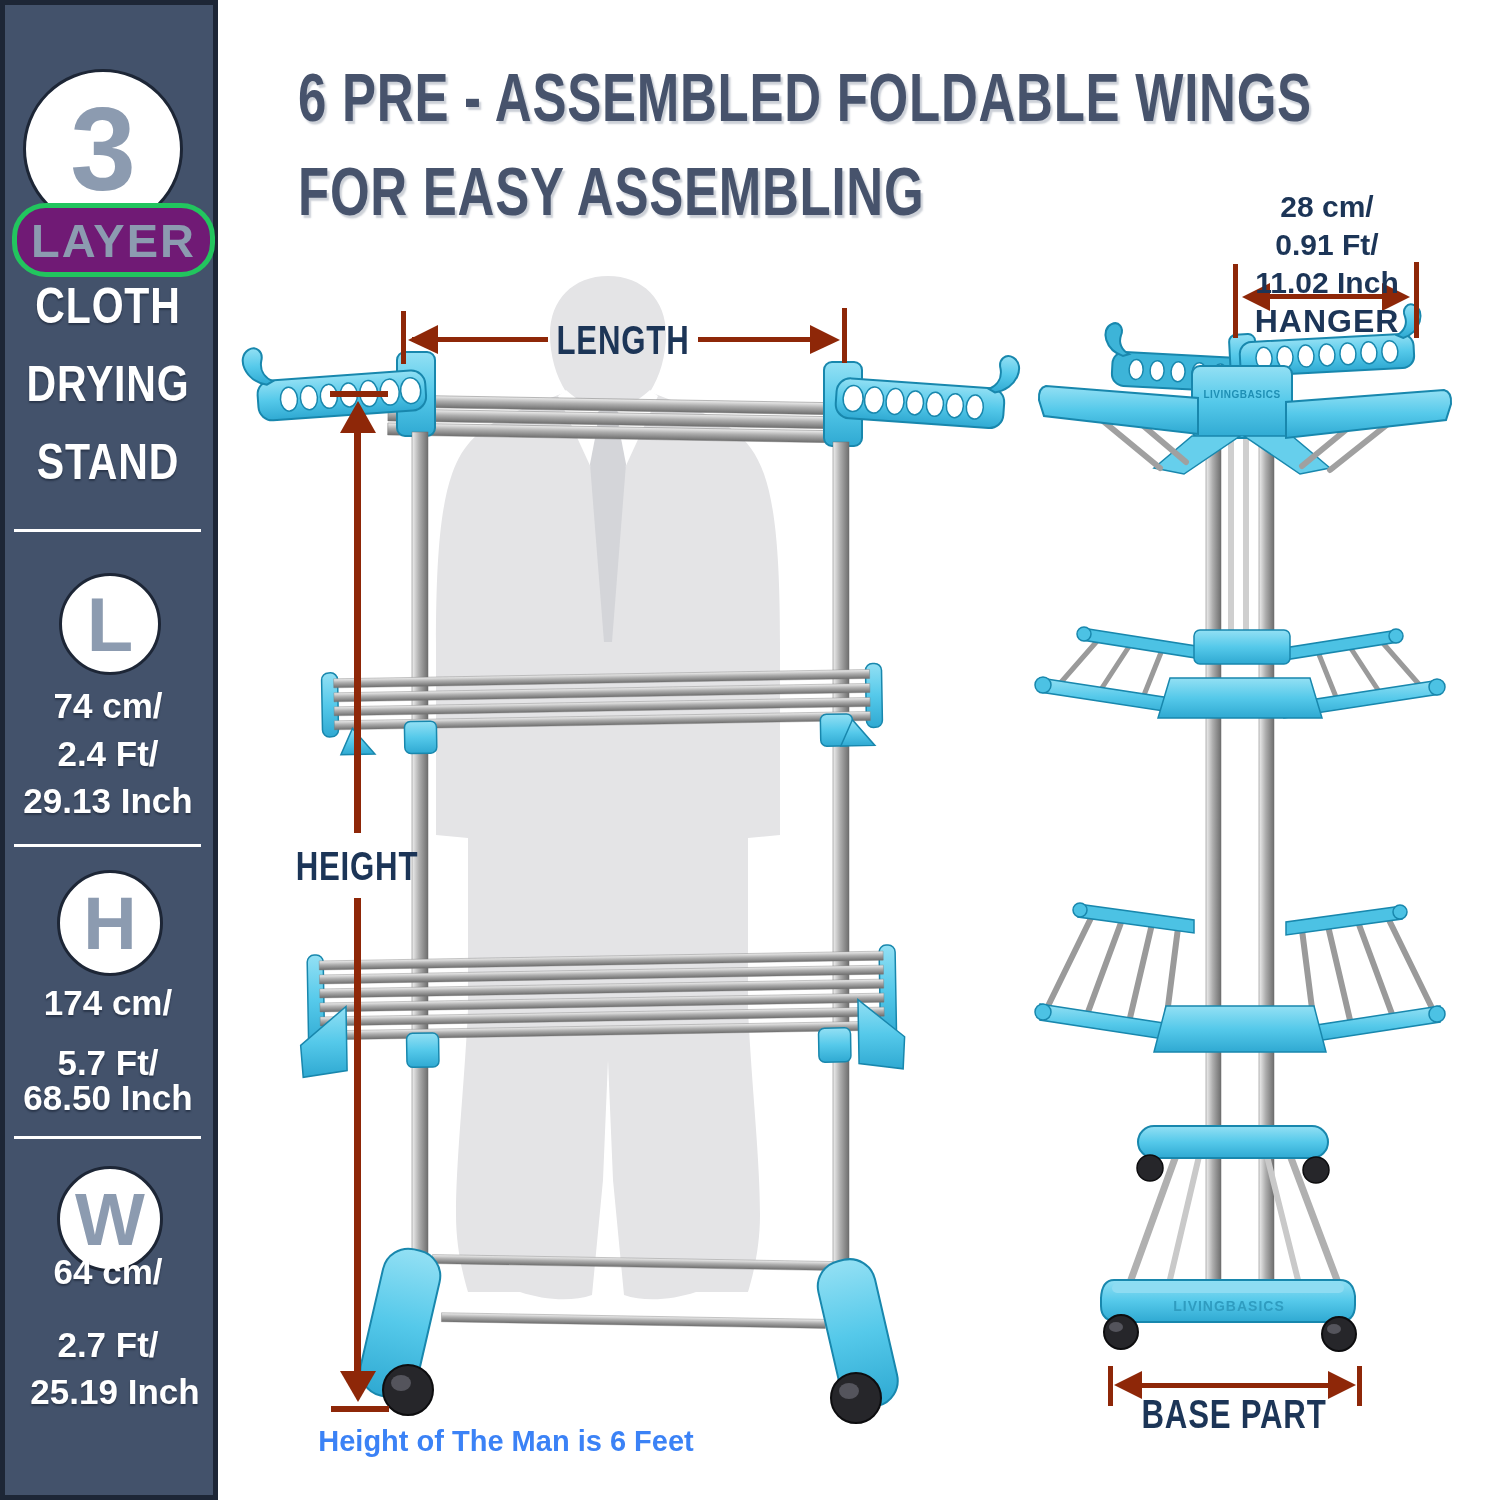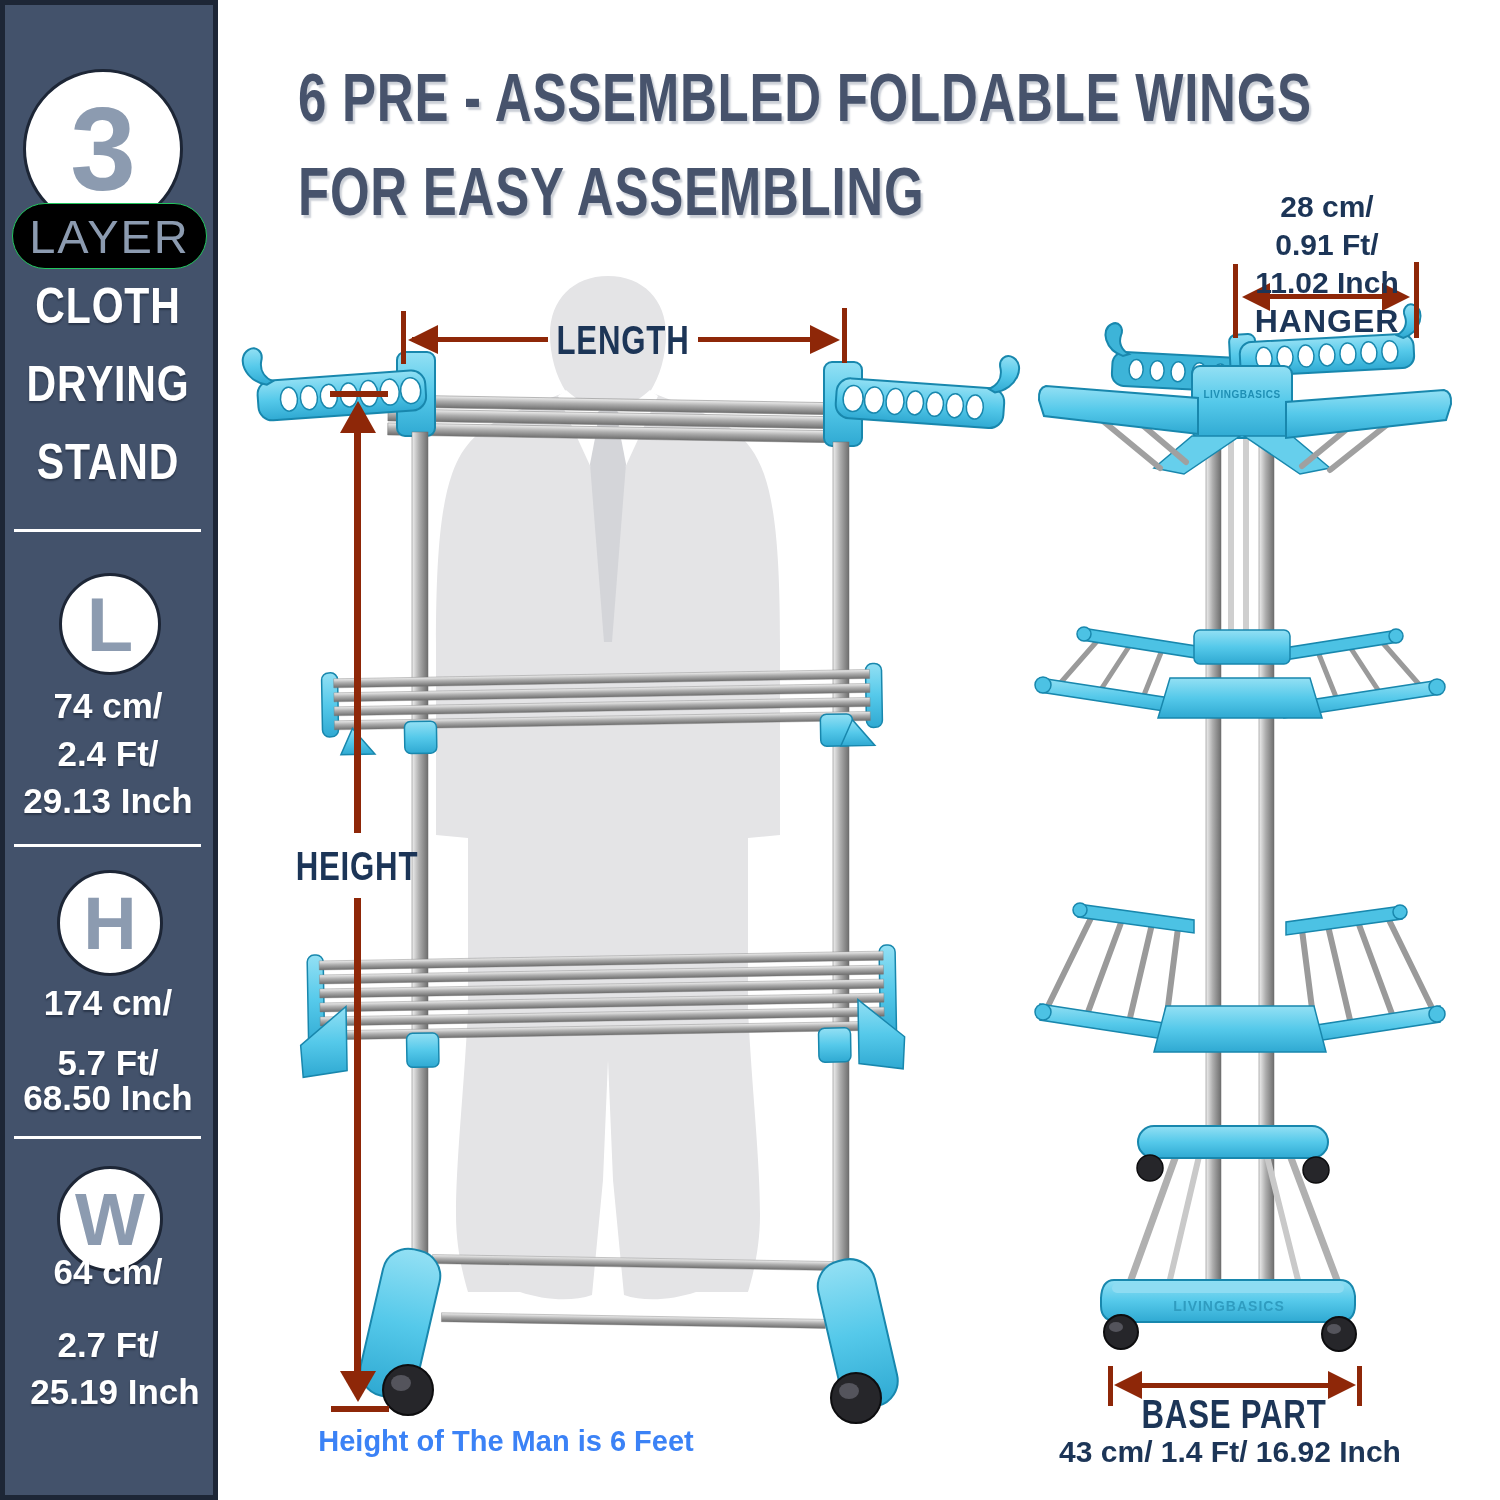--- a/index.html
+++ b/index.html
@@ -3,22 +3,22 @@
 <meta charset="utf-8">
 <style>
   html,body{margin:0;padding:0;background:#ffffff;}
   .page{position:relative;width:1500px;height:1500px;background:#ffffff;overflow:hidden;
         font-family:"Liberation Sans",sans-serif;}
   
   .sidebar{position:absolute;left:0;top:0;width:218px;height:1500px;background:#43526b;
            border:5px solid #1d2636;box-sizing:border-box;}
   .circle{position:absolute;background:#ffffff;border:3px solid #1d2636;border-radius:50%;
           display:flex;align-items:center;justify-content:center;color:#8c9bb0;font-weight:bold;}
-  .pill{position:absolute;background:#000000;border:1px solid #22c55e;border-radius:34px;
-        display:flex;align-items:center;justify-content:center;color:#8c9bb0;font-weight:normal;}
+  .pill{position:absolute;background:#701a75;border:5px solid #22c55e;border-radius:34px;
+        display:flex;align-items:center;justify-content:center;color:#8c9bb0;font-weight:bold;}
   .side-line{position:absolute;background:#ffffff;height:3px;}
   .ctr{position:absolute;white-space:nowrap;transform:translate(-50%,-50%);}
   .ctr.cond{transform:translate(-50%,-50%) scaleX(0.82);}
   .white-b{color:#ffffff;font-weight:bold;text-shadow:0 2px 2px rgba(10,20,35,.45);}
   .prod{font-size:50px;letter-spacing:1px;}
   .spec{font-size:35px;}
   
   .title-line{position:absolute;color:#47536c;font-weight:bold;font-size:68px;
               transform:scaleX(0.75);transform-origin:left top;white-space:nowrap;
               text-shadow:3px 3px 2px rgba(110,120,140,.35);letter-spacing:1px;}
@@ -341,17 +341,16 @@
 
   <div class="ctr cond navy dim-big cond" style="left:623px;top:340px;">LENGTH</div>
   <div class="ctr cond navy dim-big cond" style="left:357px;top:866px;">HEIGHT</div>
 
   <div class="ctr navy dim-sm" style="left:1327px;top:207px;">28 cm/</div>
   <div class="ctr navy dim-sm" style="left:1327px;top:245px;">0.91 Ft/</div>
   <div class="ctr navy dim-sm" style="left:1327px;top:283px;">11.02 Inch</div>
   <div class="ctr navy" style="left:1327px;top:321px;font-size:32px;font-weight:bold;letter-spacing:1px;">HANGER</div>
 
   <div class="ctr navy dim-big cond" style="left:1234px;top:1414px;">BASE PART</div>
-  <div class="ctr navy" style="left:1230px;top:1452px;font-size:30px;font-weight:bold;">43 cm/ 1.4 Ft/ 16.92 Inch</div>
 
   <div class="ctr note" style="left:506px;top:1441px;">Height of The Man is 6 Feet</div>
 
 </div>
 
 </body></html>

